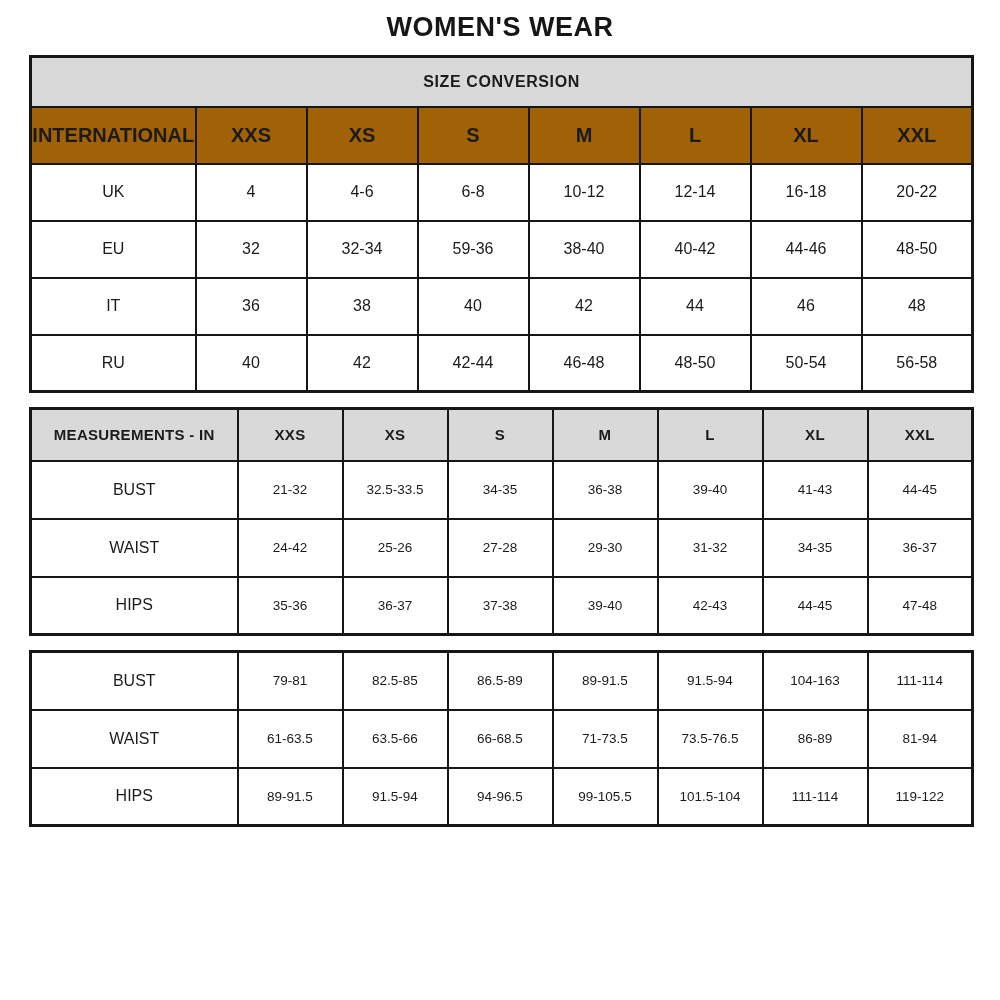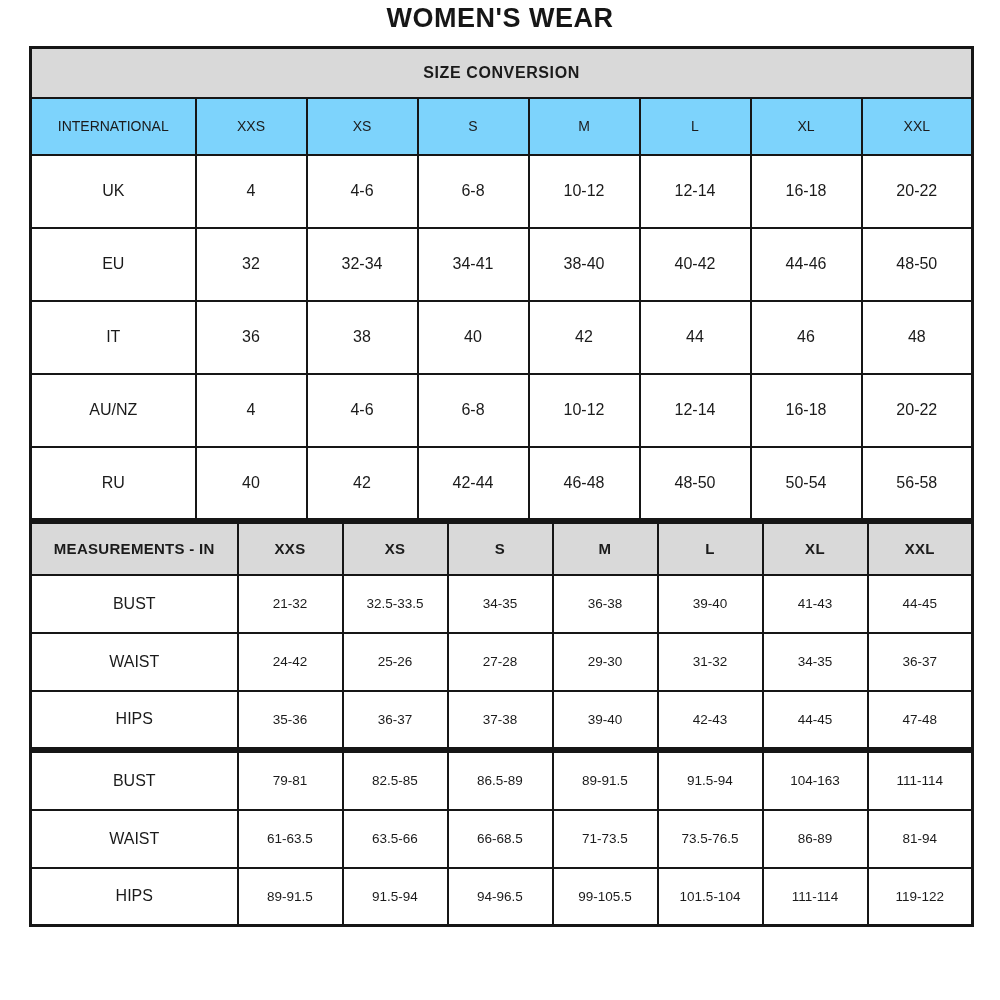--- a/index.html
+++ b/index.html
@@ -9,53 +9,54 @@
     font-family: "Liberation Sans", sans-serif;
     color: #1b1b1b;
     -webkit-font-smoothing: antialiased;
   }
   .page { width: 1000px; padding: 0 29px; }
   .title {
     text-align: center;
     font-size: 27px;
     font-weight: 700;
     letter-spacing: 0.5px;
-    padding: 3px 0 12px 0;
+    padding: 12px 0 12px 0;
     color: #161616;
   }
   table.tbl {
     width: 942px;
     border-collapse: collapse;
     table-layout: fixed;
     border: 3px solid #161616;
+    margin-bottom: 14px;
   }
   .tbl th, .tbl td {
     border: 2px solid #161616;
     text-align: center;
     vertical-align: middle;
     padding: 0;
     overflow: hidden;
     white-space: nowrap;
   }
   td.banner {
     background: #d9d9d9;
     height: 50px;
     font-weight: 700;
     font-size: 16px;
     letter-spacing: 0.6px;
   }
   
   .conv tr.head th {
     height: 57px;
-    font-weight: 400;
-    font-size: 14px;
-    background: #7dd3fc;
+    font-weight: 700;
+    font-size: 20px;
+    background: #a16207;
   }
   .conv td.rowlabel, .conv td.val {
-    height: 73px;
+    height: 57px;
     font-size: 16px;
     font-weight: 400;
   }
   
   .meas tr.head th {
     height: 52px;
     font-weight: 700;
     font-size: 15px;
     background: #d9d9d9;
     letter-spacing: 0.3px;
@@ -110,45 +111,35 @@
           <td class="val">6-8</td>
           <td class="val">10-12</td>
           <td class="val">12-14</td>
           <td class="val">16-18</td>
           <td class="val">20-22</td>
         </tr>
         <tr>
           <td class="rowlabel">EU</td>
           <td class="val">32</td>
           <td class="val">32-34</td>
-          <td class="val">34-41</td>
+          <td class="val">59-36</td>
           <td class="val">38-40</td>
           <td class="val">40-42</td>
           <td class="val">44-46</td>
           <td class="val">48-50</td>
         </tr>
         <tr>
           <td class="rowlabel">IT</td>
           <td class="val">36</td>
           <td class="val">38</td>
           <td class="val">40</td>
           <td class="val">42</td>
           <td class="val">44</td>
           <td class="val">46</td>
           <td class="val">48</td>
-        </tr>
-        <tr>
-          <td class="rowlabel">AU/NZ</td>
-          <td class="val">4</td>
-          <td class="val">4-6</td>
-          <td class="val">6-8</td>
-          <td class="val">10-12</td>
-          <td class="val">12-14</td>
-          <td class="val">16-18</td>
-          <td class="val">20-22</td>
         </tr>
         <tr>
           <td class="rowlabel">RU</td>
           <td class="val">40</td>
           <td class="val">42</td>
           <td class="val">42-44</td>
           <td class="val">46-48</td>
           <td class="val">48-50</td>
           <td class="val">50-54</td>
           <td class="val">56-58</td>

